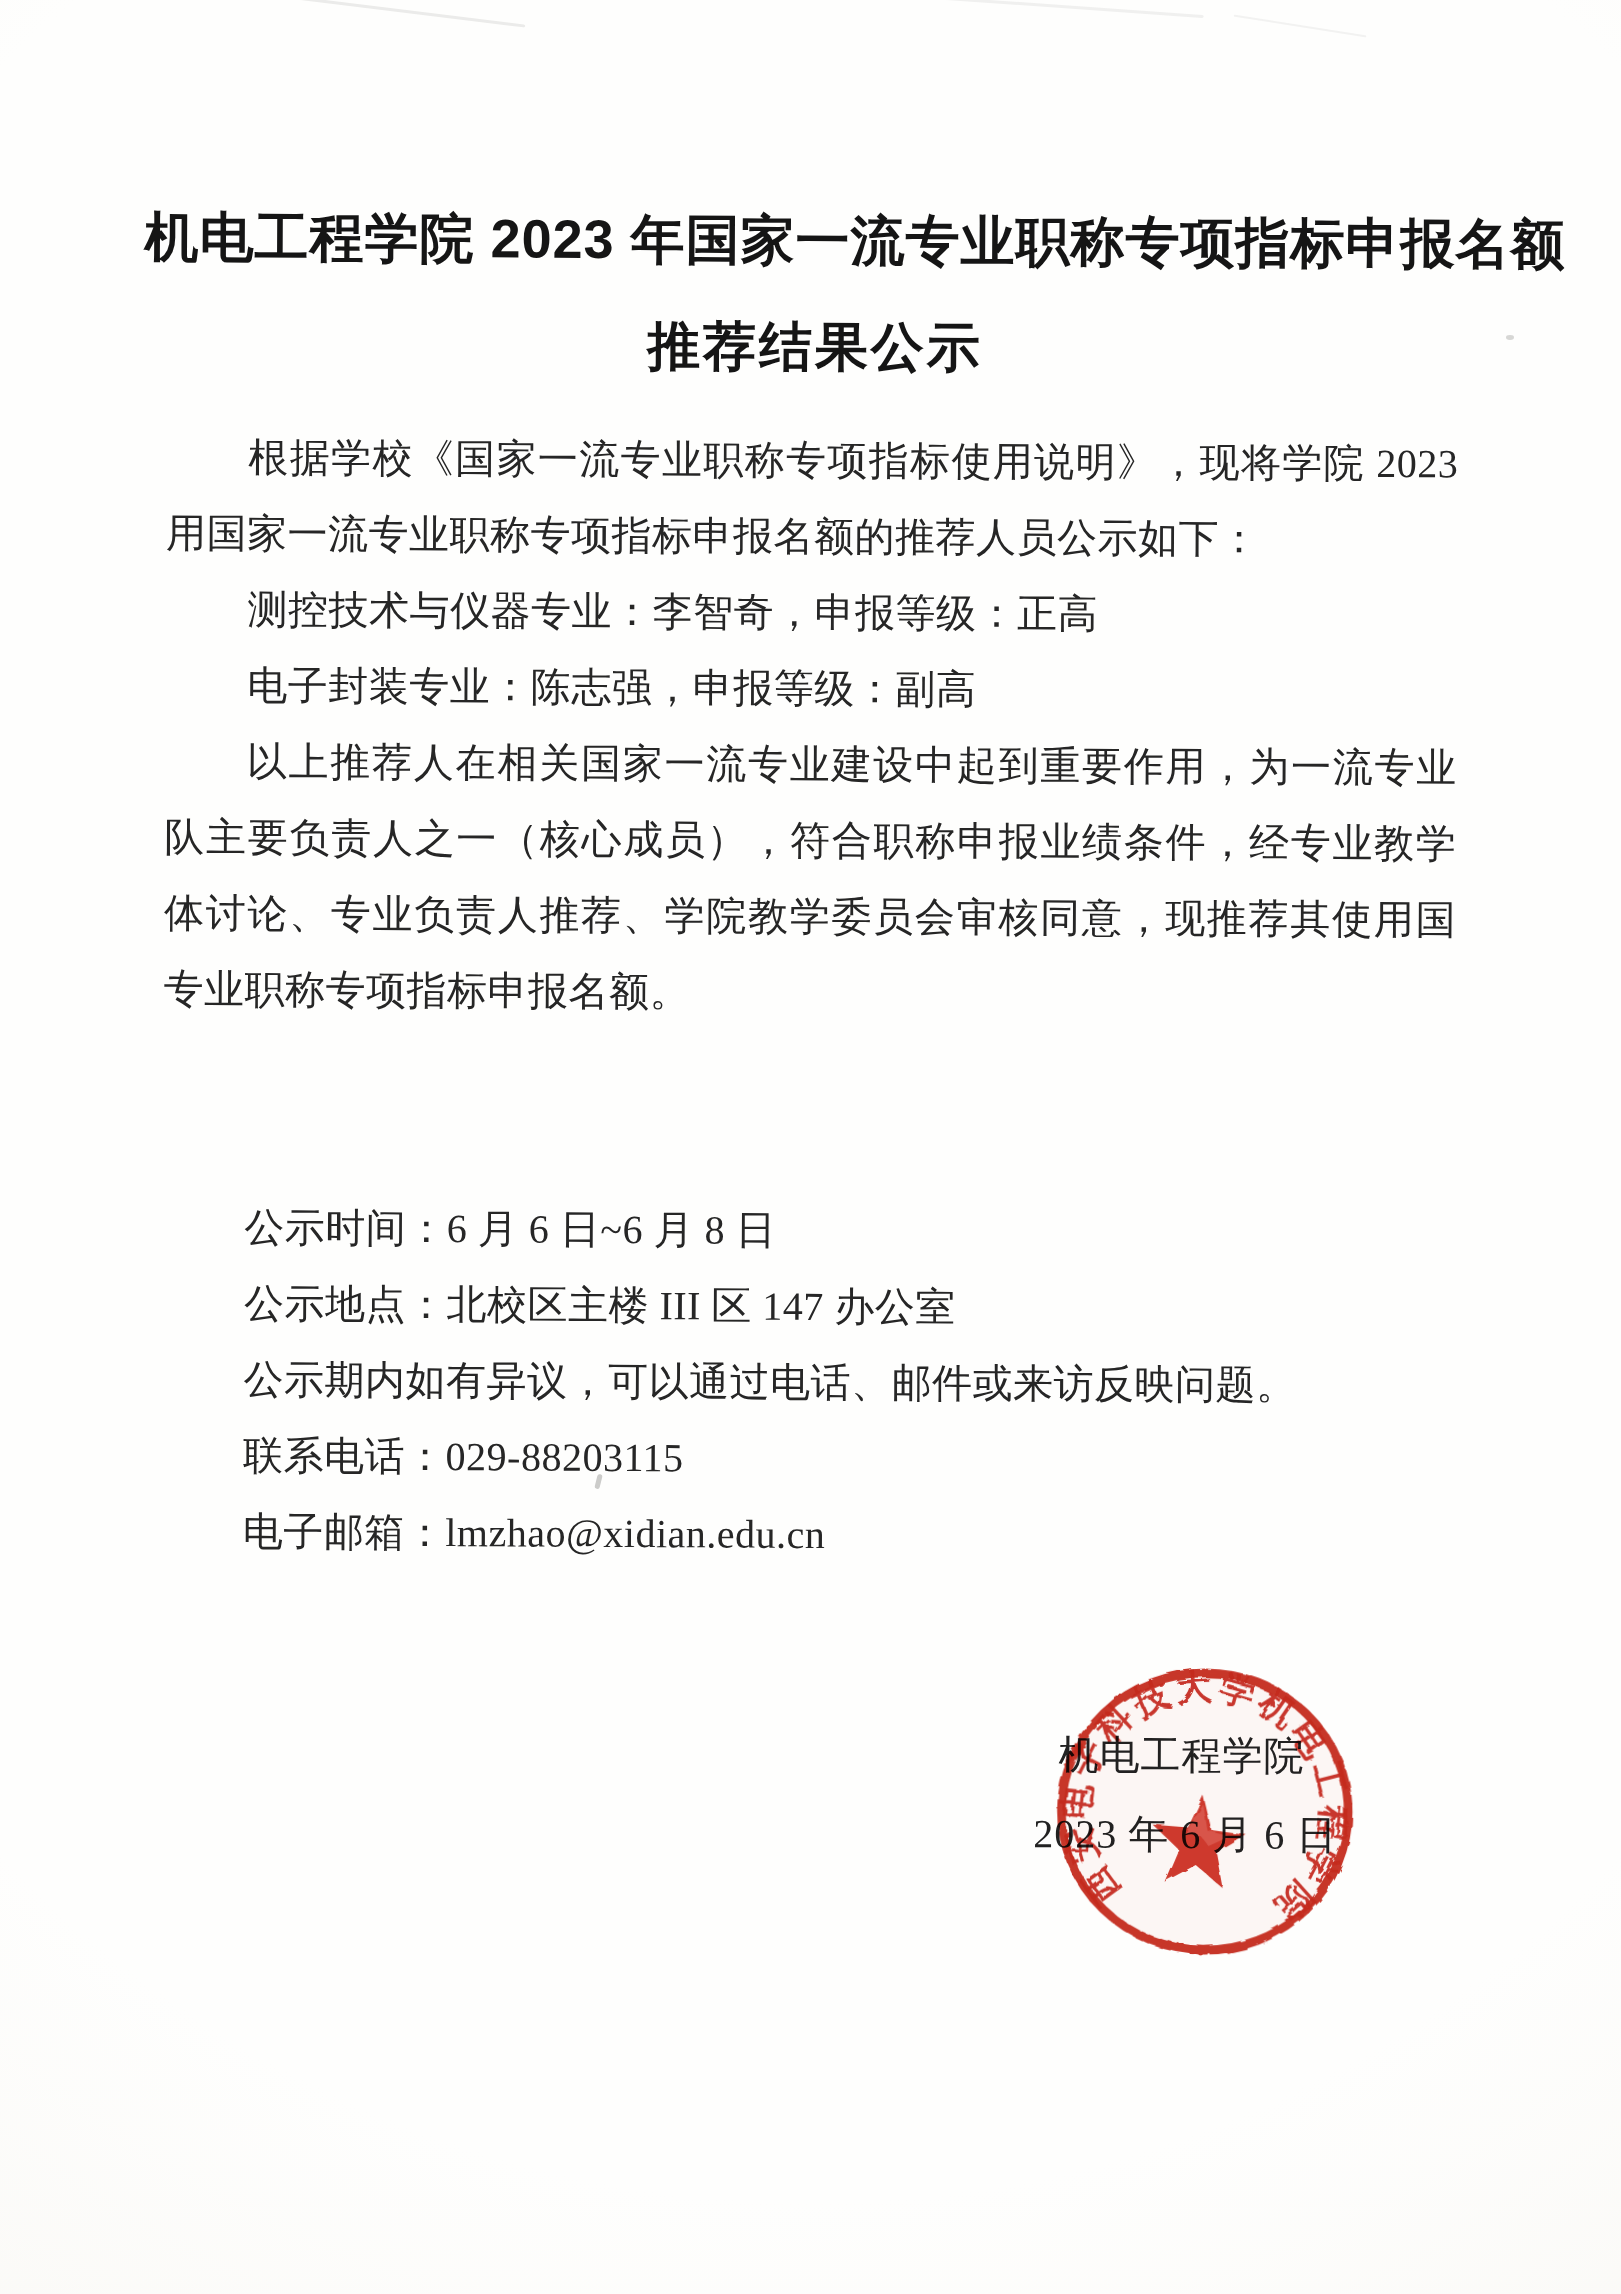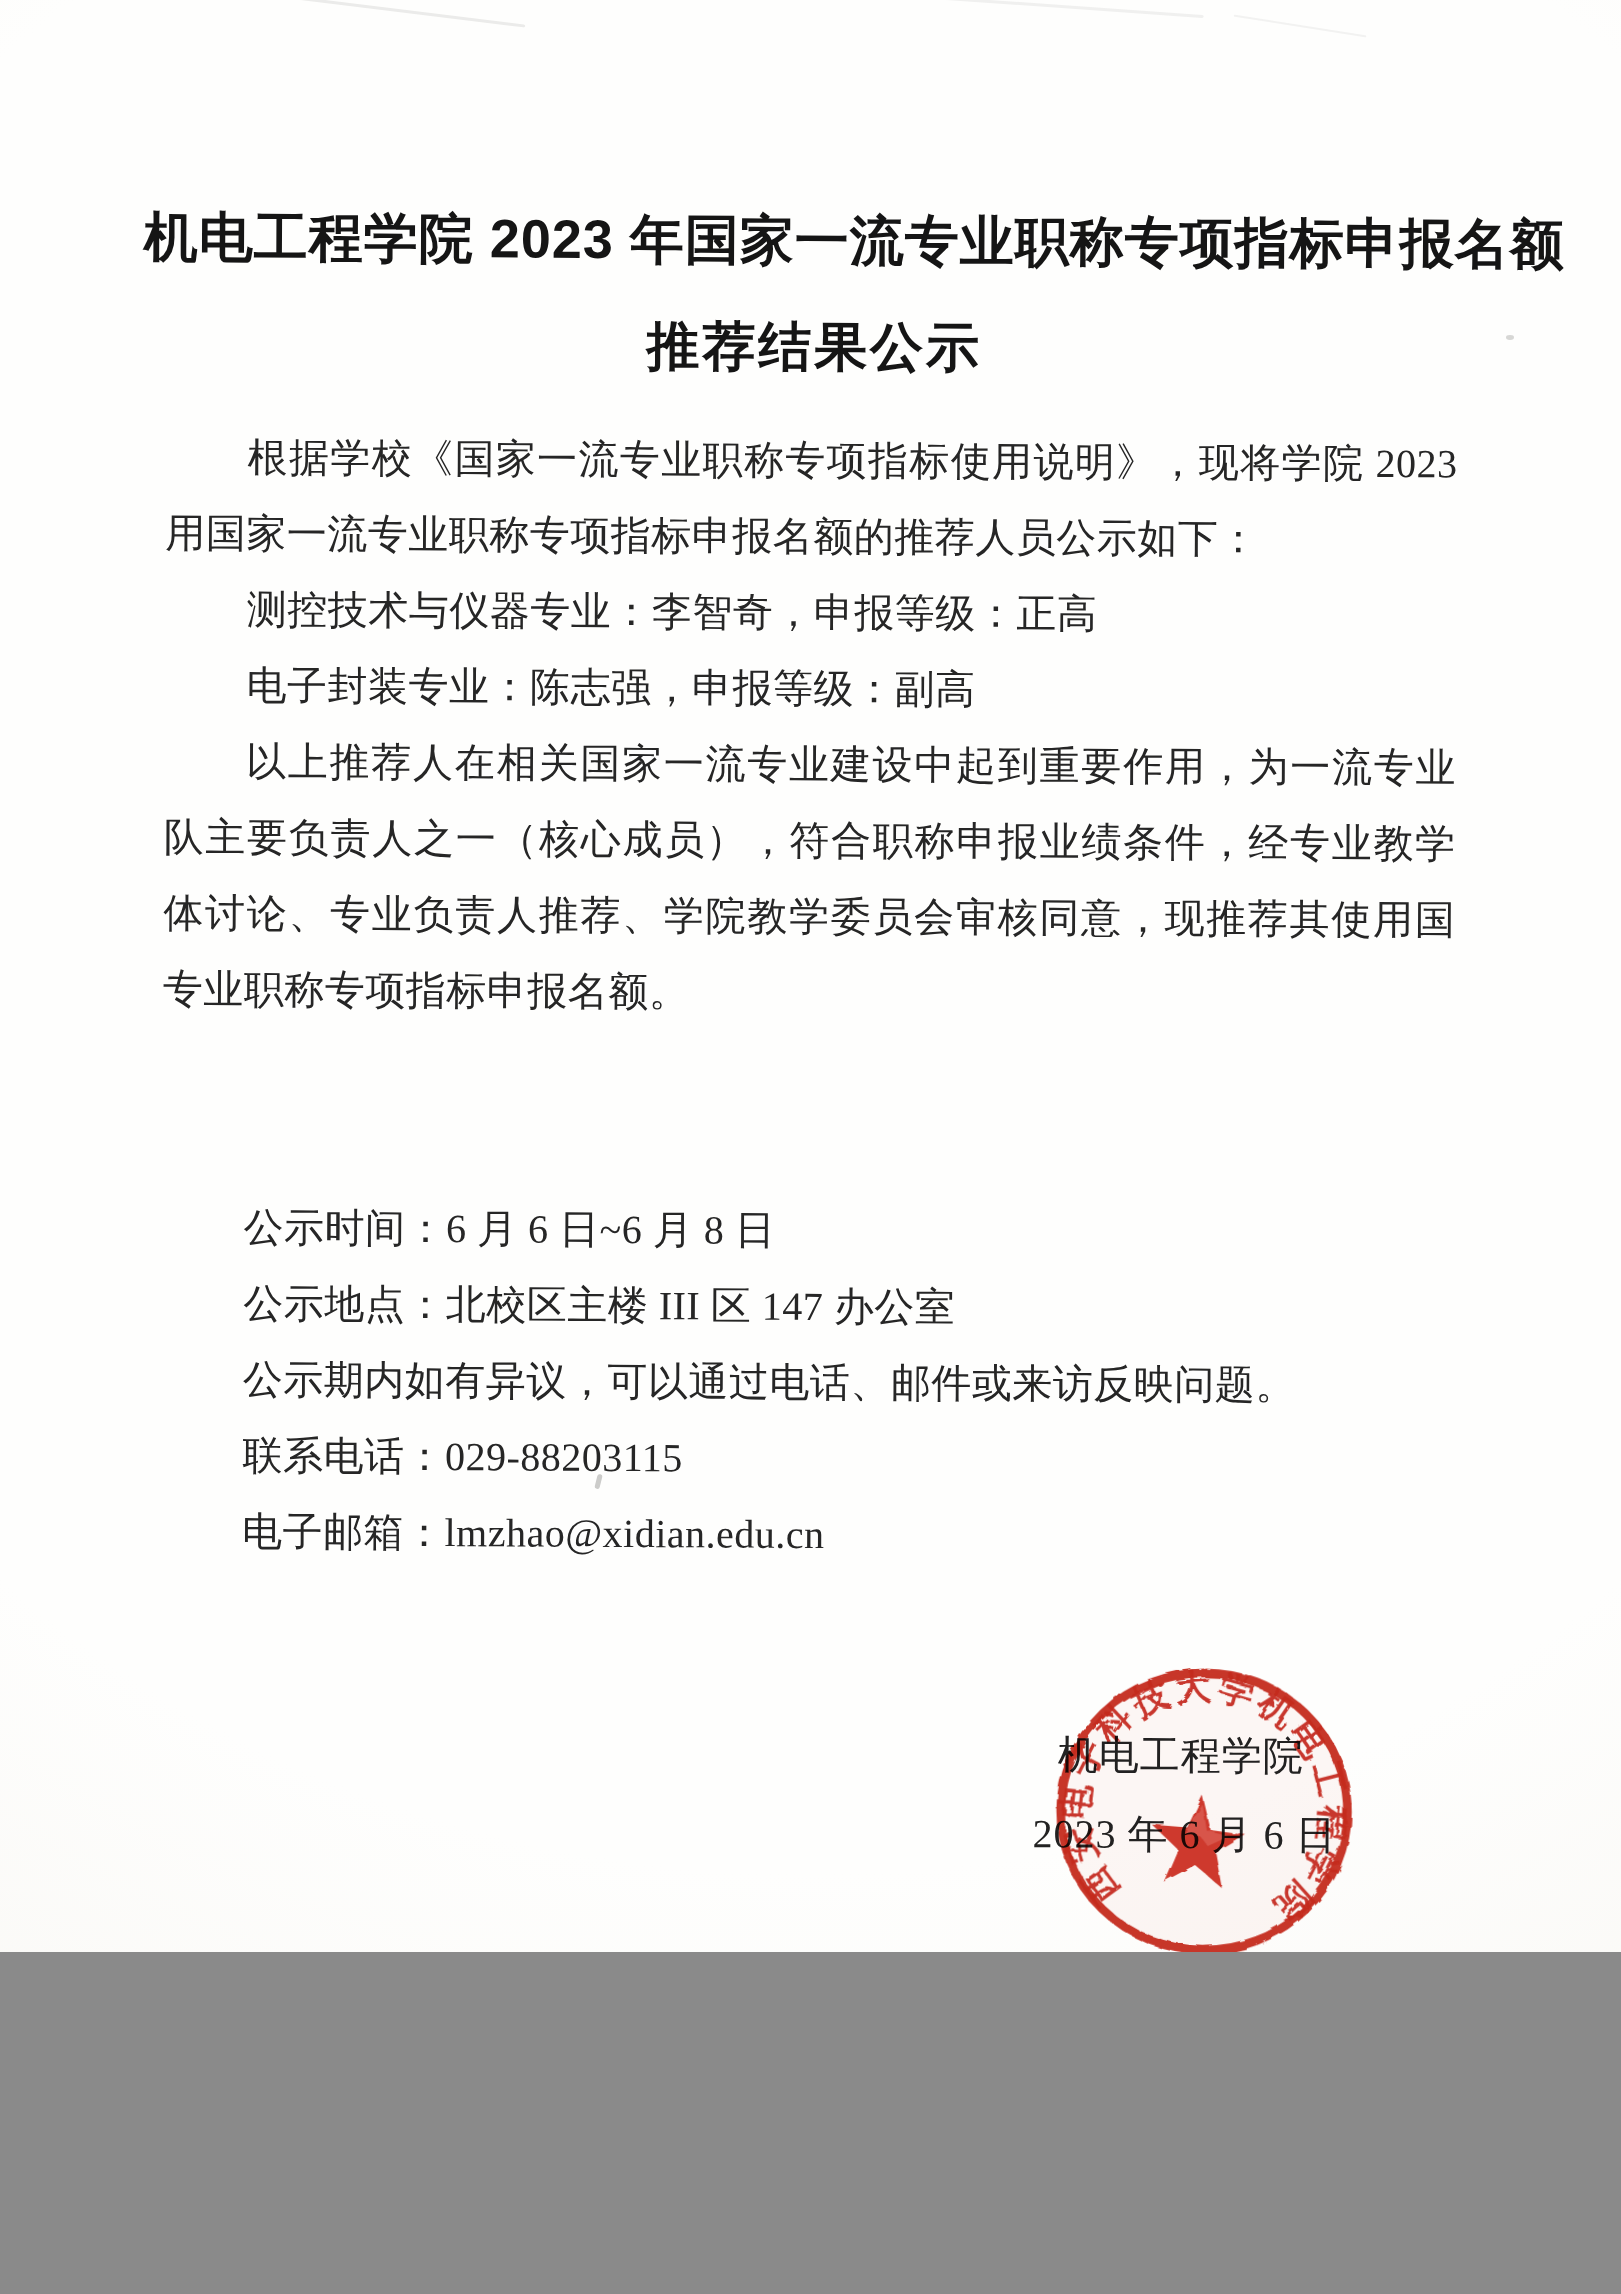--- a/index.html
+++ b/index.html
@@ -1,18 +1,18 @@
 <!DOCTYPE html>
 <html><head>
 <meta charset="utf-8">
 <style>
   html,body { margin:0; padding:0; background:#8a8a8a; }
   .page {
     position:relative;
-    width:1621px; height:1952px;
+    width:1621px; height:2294px;
     margin:0 auto;
     background:
       radial-gradient(ellipse 120% 90% at 50% 42%, #fefefd 60%, #faf9f6 82%, #f3f2ee 100%),
       #fcfcfa;
     overflow:hidden;
     color:#242424;
     font-family:"Liberation Serif", serif;
   }
   .doc { position:absolute; inset:0; transform:rotate(0.3deg); transform-origin:50% 40%; }
 

